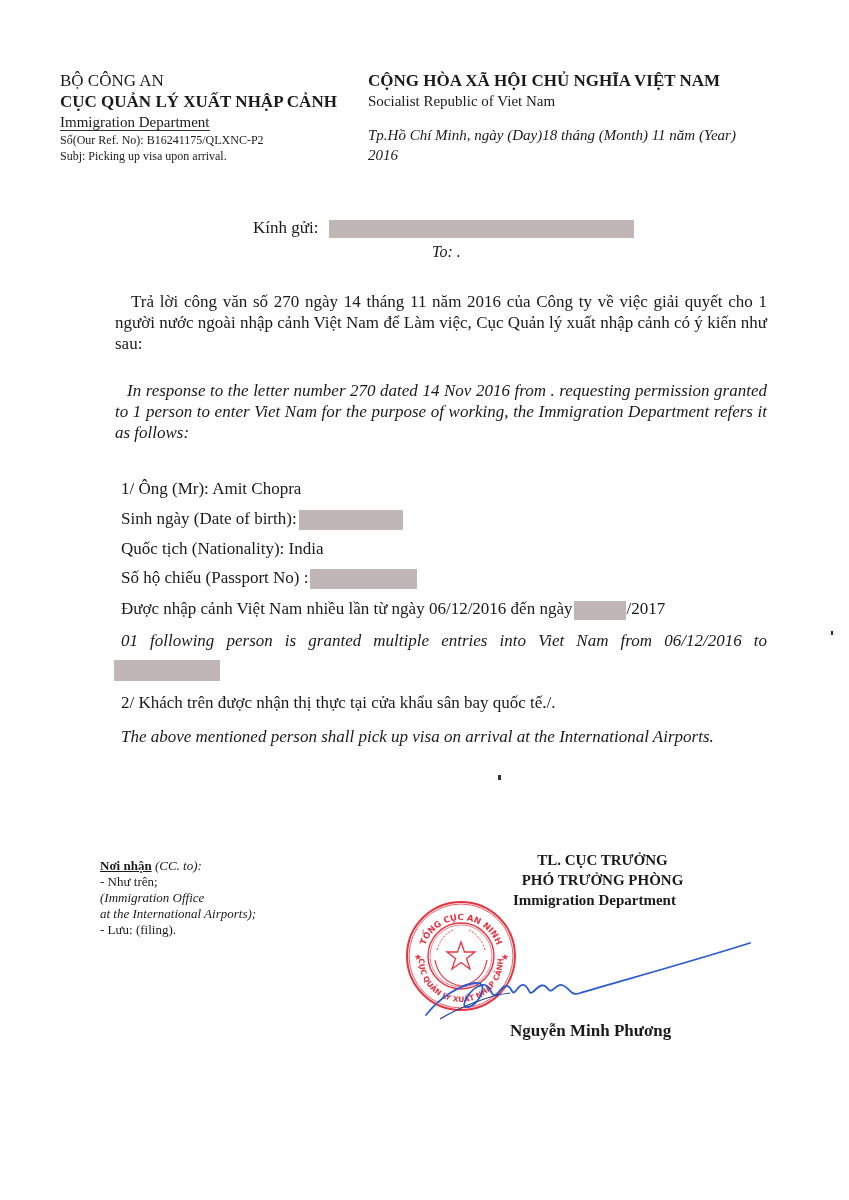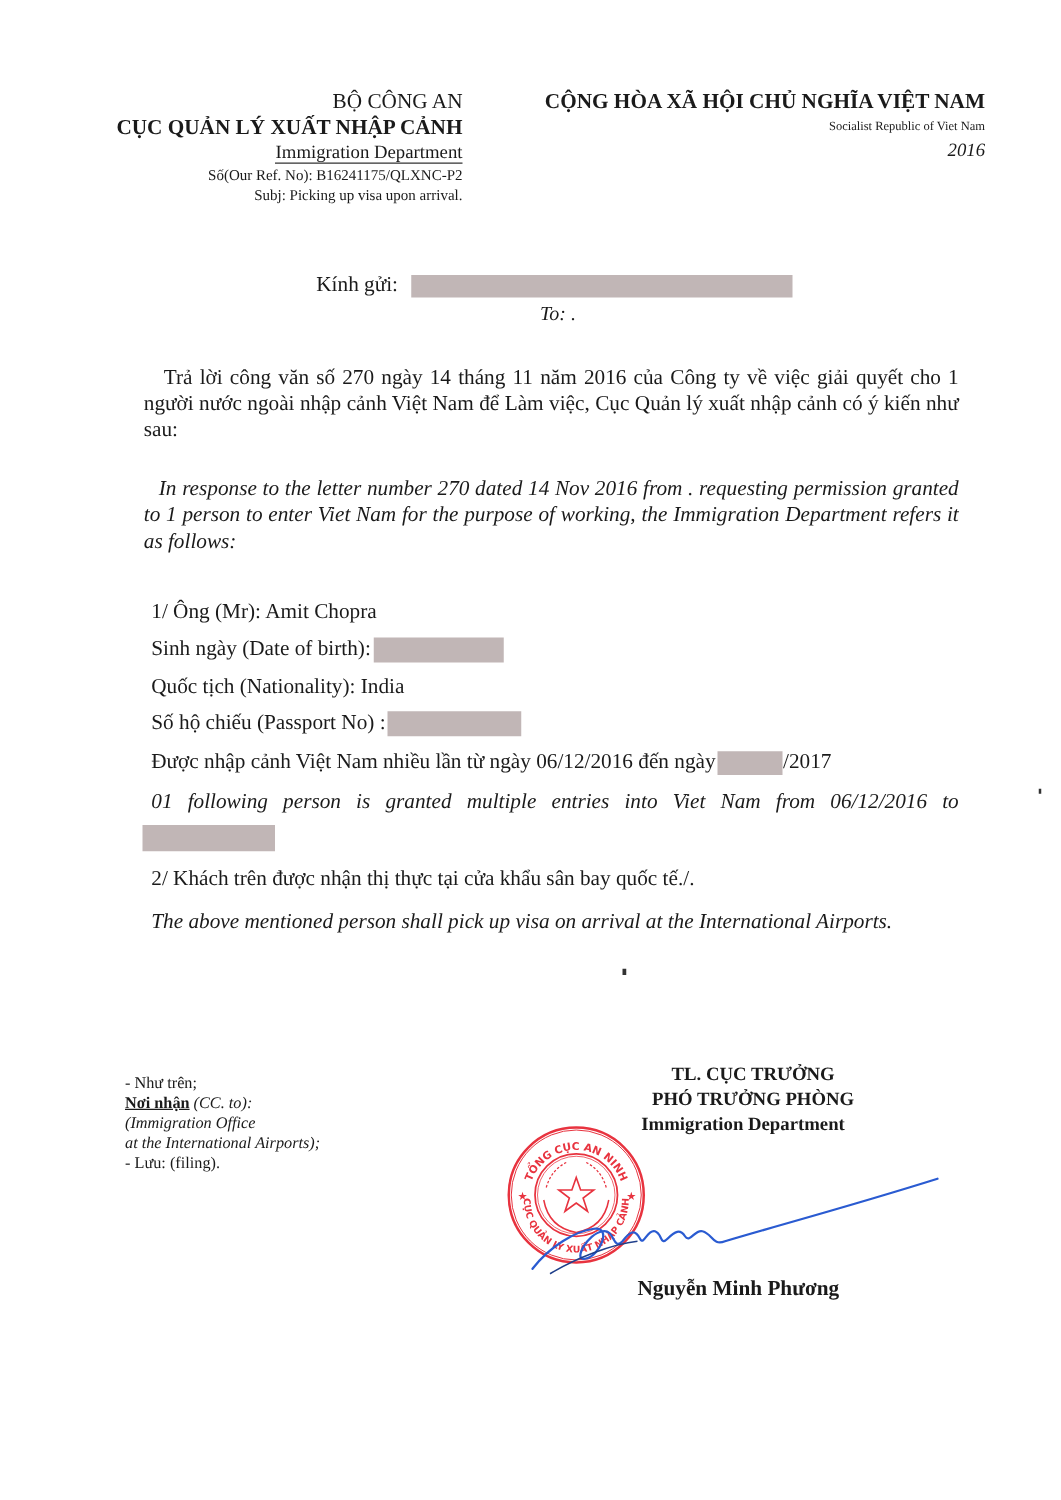--- a/index.html
+++ b/index.html
@@ -1,38 +1,38 @@
 <!DOCTYPE html>
 <html><head>
   <meta charset="utf-8">
   <style>
     html, body { margin: 0; padding: 0; }
     body {
       width: 849px; height: 1200px; background: #ffffff; position: relative;
       overflow: hidden; font-family: "Liberation Serif", "DejaVu Serif", serif; color: #1a1a1a;
     }
     .abs { position: absolute; }
-    .center { text-align: right; }
+    .center { text-align: left; }
     .italic { font-style: italic; }
     .redact { display: inline-block; background: #c1b6b6; vertical-align: middle; }
 
     
     #hdr-left { left: 60px; top: 70px; width: 310px; }
     #hdr-left .l1 { font-size: 17px; line-height: 21px; }
     #hdr-left .l2 { font-size: 17px; line-height: 22px; font-weight: bold; }
     #hdr-left .l3 { font-size: 15px; line-height: 19px; }
     #hdr-left .l3 span { border-bottom: 1px solid #333; }
     #hdr-left .l4 { font-size: 12px; line-height: 16px; }
     #hdr-left .l5 { font-size: 12px; line-height: 16px; margin-top: 13px; }
     #hdr-left .l6 { font-size: 12px; line-height: 16px; }
 
     
     #hdr-right { left: 368px; top: 70px; width: 420px; }
     #hdr-right .r1 { font-size: 17px; line-height: 22px; font-weight: bold; }
-    #hdr-right .r2 { font-size: 10px; line-height: 19px; }
+    #hdr-right .r2 { font-size: 15px; line-height: 19px; }
     #hdr-right .r3 { font-size: 15px; line-height: 20px; font-style: italic; margin-top: 14px; }
     #hdr-right .r4 { font-size: 15px; line-height: 20px; font-style: italic; }
 
     
     #to-line { left: 253px; top: 217px; font-size: 17px; line-height: 22px; }
     #to-line .redact { width: 305px; height: 18px; margin-left: 6px; }
     #to-en { left: 432px; top: 243px; font-size: 16px; font-style: italic; }
 
     .para { left: 115px; width: 652px; font-size: 17px; line-height: 21px; text-align: justify; }
     .para-vi { top: 291px; text-indent: 16px; }
@@ -74,20 +74,21 @@
   <div class="l1">BỘ CÔNG AN</div>
   <div class="l2">CỤC QUẢN LÝ XUẤT NHẬP CẢNH</div>
   <div class="l3"><span>Immigration Department</span></div>
   <div class="l4">Số(Our Ref. No): B16241175/QLXNC-P2</div>
   <div class="l6">Subj: Picking up visa upon arrival.</div>
 </div>
 
 <div id="hdr-right" class="abs center">
   <div class="r1">CỘNG HÒA XÃ HỘI CHỦ NGHĨA VIỆT NAM</div>
   <div class="r2">Socialist Republic of Viet Nam</div>
+  <div class="r3">Tp.Hồ Chí Minh, ngày (Day)18 tháng (Month) 11 năm (Year)</div>
   <div class="r4">2016</div>
 </div>
 
 <div id="to-line" class="abs">
   <span>Kính gửi:</span>
   <span class="redact"></span>
 </div>
 <div id="to-en" class="abs">To: .</div>
 
 <div class="abs para para-vi">Trả lời công văn số 270 ngày 14 tháng 11 năm 2016 của Công ty về việc giải quyết cho 1 người nước ngoài nhập cảnh Việt Nam để Làm việc, Cục Quản lý xuất nhập cảnh có ý kiến như sau:</div>
@@ -106,25 +107,25 @@
 </div>
 <div id="f-entry-en" class="abs field">01 following person is granted multiple entries into Viet Nam from 06/12/2016 to</div>
 <div id="f-entry-en-redact" class="abs redact"></div>
 <div id="f-pickup" class="abs field">2/ Khách trên được nhận thị thực tại cửa khẩu sân bay quốc tế./.</div>
 <div id="f-pickup-en" class="abs field">The above mentioned person shall pick up visa on arrival at the International Airports.</div>
 
 <div class="speck" style="left:498px;top:775px;width:3px;height:5px;"></div>
 <div class="speck" style="left:831px;top:631px;width:2px;height:4px;"></div>
 
 <div id="cc" class="abs">
-  <div>- Như trên;</div>
   <div>
     <span class="cc-title">Nơi nhận</span>
     <span class="italic">(CC. to):</span>
   </div>
+  <div>- Như trên;</div>
   <div class="italic">(Immigration Office</div>
   <div class="italic">at the International Airports);</div>
   <div>- Lưu: (filing).</div>
 </div>
 
 <div id="sig" class="abs">
   <div class="s1">TL. CỤC TRƯỞNG</div>
   <div class="s2">PHÓ TRƯỞNG PHÒNG</div>
   <div class="s3">Immigration Department</div>
 </div>

